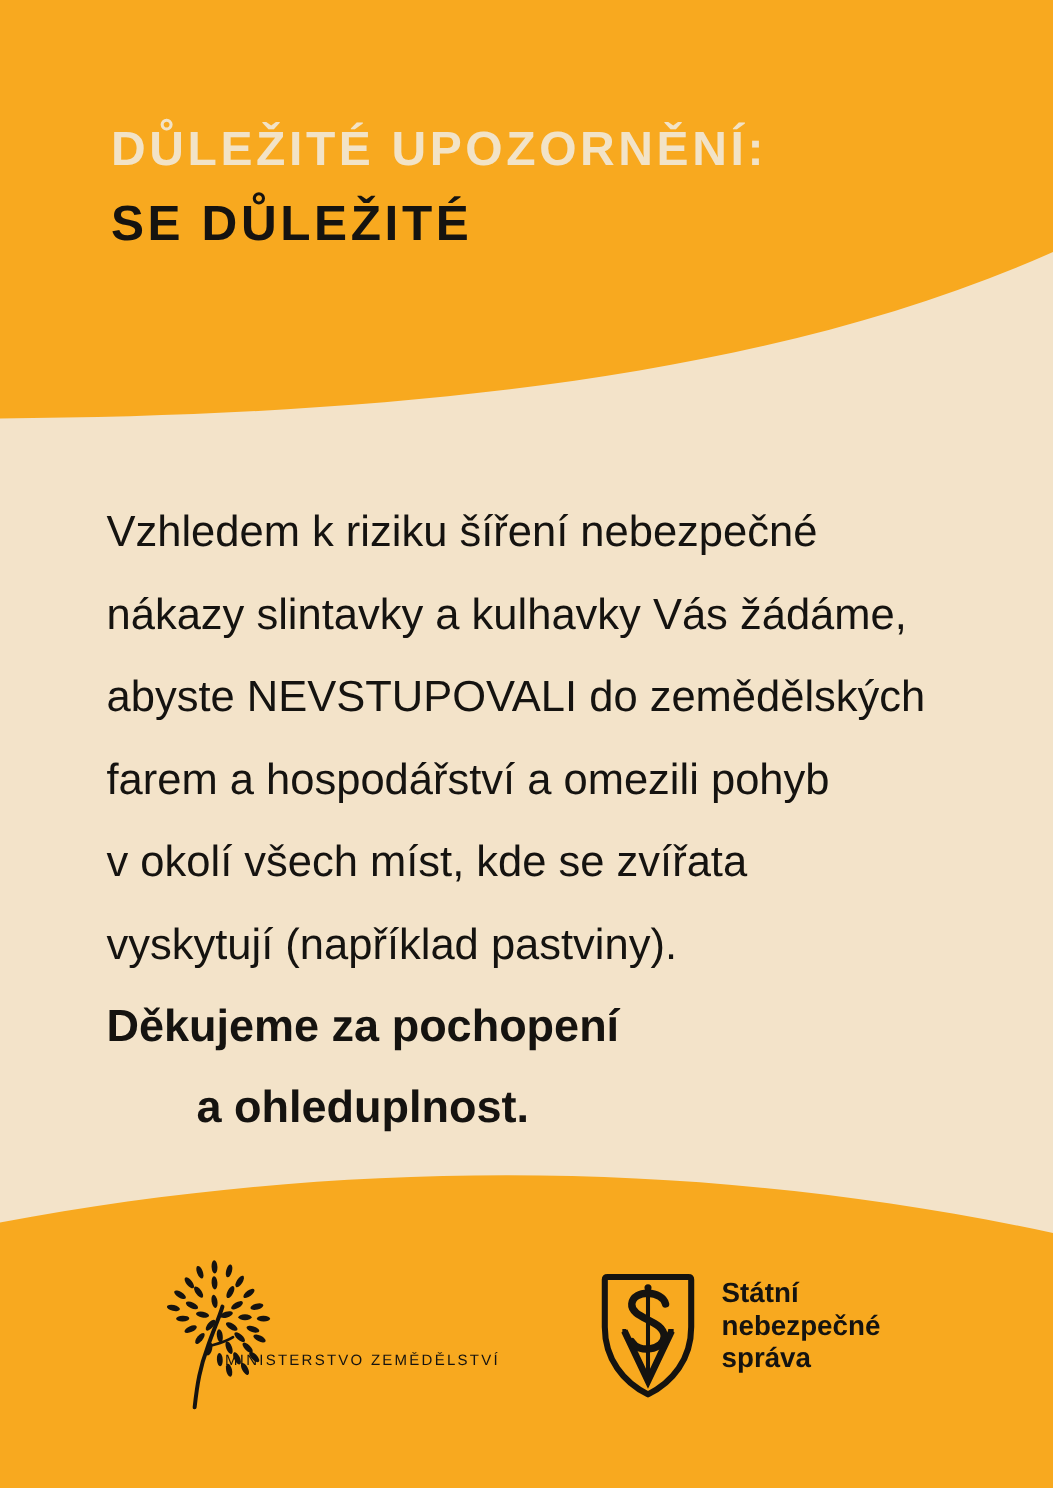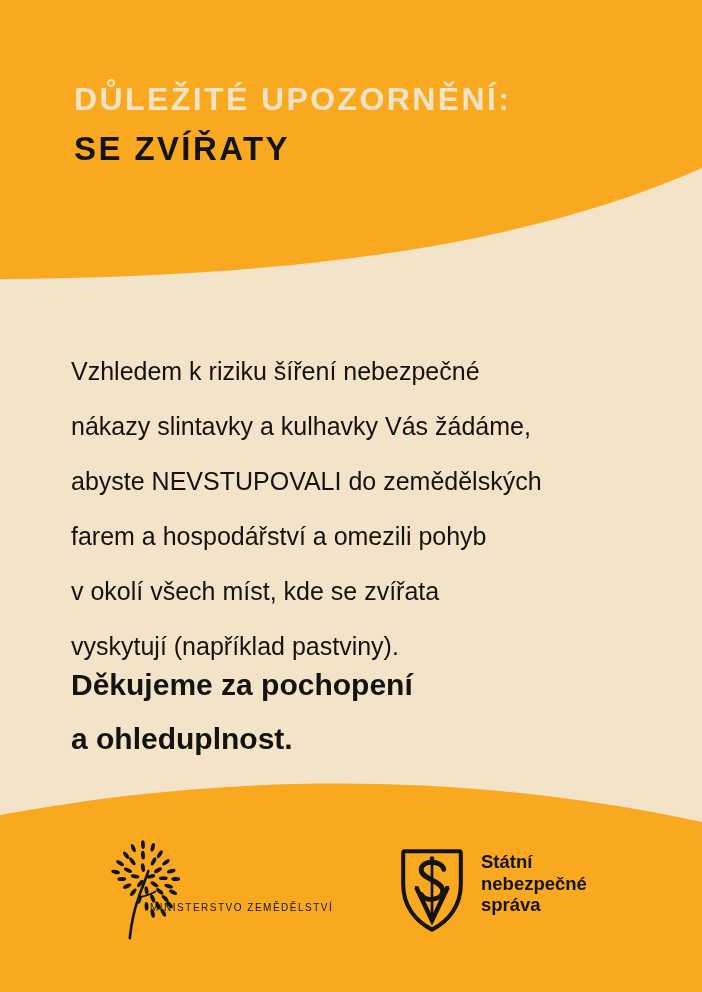--- a/index.html
+++ b/index.html
@@ -27,30 +27,31 @@
     font-weight:700;
     font-size:33px;
     line-height:50px;
     letter-spacing:2.4px;
     white-space:nowrap;
   }
   .heading .h-line.accent{color:var(--heading_cream);font-size:32px;}
   .heading .h-line.dark{color:var(--ink);}
 
   .body-text{
-    position:absolute;left:71px;top:332px;
-    font-size:25px;line-height:55px;
+    position:absolute;left:71px;top:316px;
+    font-size:29px;line-height:55px;
     white-space:pre-line;
     color:var(--ink);
   }
   .thanks{
     position:absolute;left:71px;top:646px;
     font-size:30px;line-height:54px;font-weight:700;
     white-space:pre-line;
     color:var(--ink);
+    text-align:center;
   }
 
   .logo-ministry{position:absolute;left:102px;top:822px;width:240px;height:104px;}
   .logo-ministry svg{position:absolute;left:0;top:0;}
   .ministry-label{
     position:absolute;left:48px;top:68px;
     font-size:10px;letter-spacing:1.5px;font-weight:400;
     white-space:nowrap;color:var(--ink);
   }
 
@@ -69,21 +70,21 @@
 <div class="poster">
 
   <svg class="blob" width="702" height="992" viewBox="0 0 702 992" aria-hidden="true">
     <path d="M 0,279 C 280,277 520,249 702,168 L 702,822 C 470,772 230,772 0,815 Z" fill="var(--cream)"></path>
   </svg>
 
   <div class="content">
 
     <div class="heading">
       <p class="h-line accent">DŮLEŽITÉ UPOZORNĚNÍ:</p>
-      <p class="h-line dark">SE ZVÍŘATY</p>
+      <p class="h-line dark">SE DŮLEŽITÉ</p>
     </div>
 
     <div class="body-text">Vzhledem k riziku šíření nebezpečné
 nákazy slintavky a kulhavky Vás žádáme,
 abyste NEVSTUPOVALI do zemědělských
 farem a hospodářství a omezili pohyb
 v okolí všech míst, kde se zvířata
 vyskytují (například pastviny).</div>
 
     <div class="thanks">Děkujeme za pochopení

